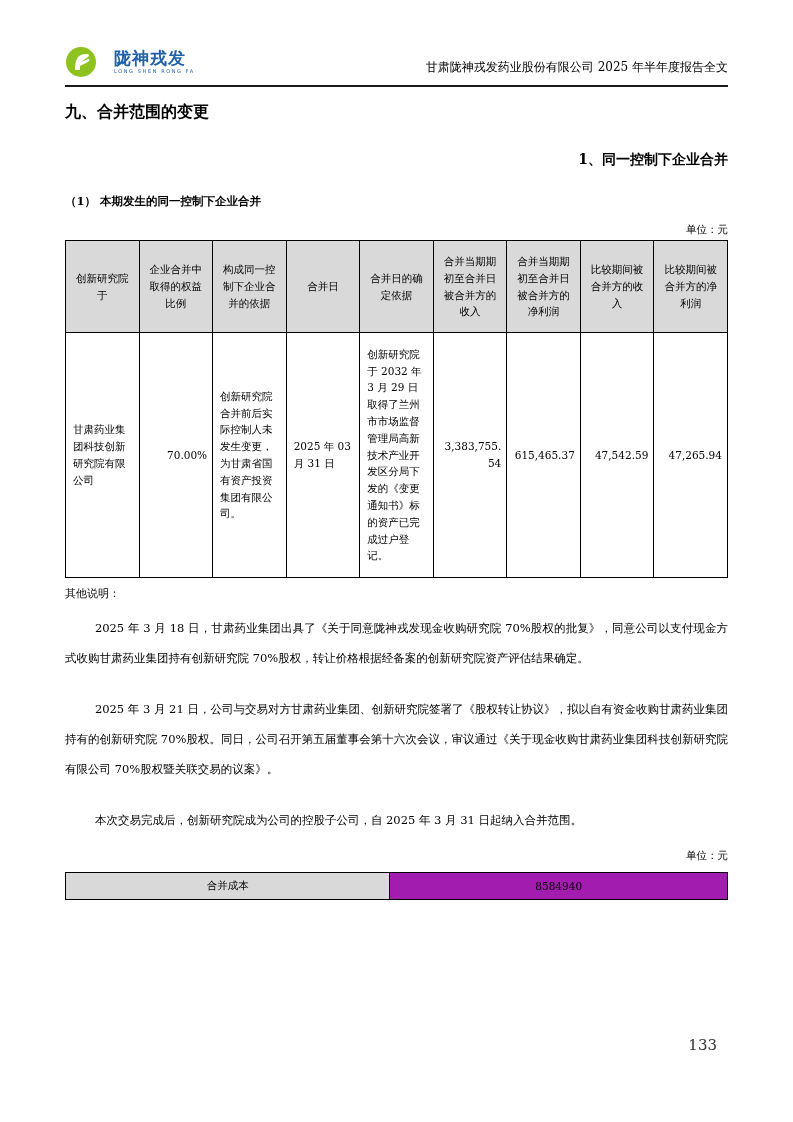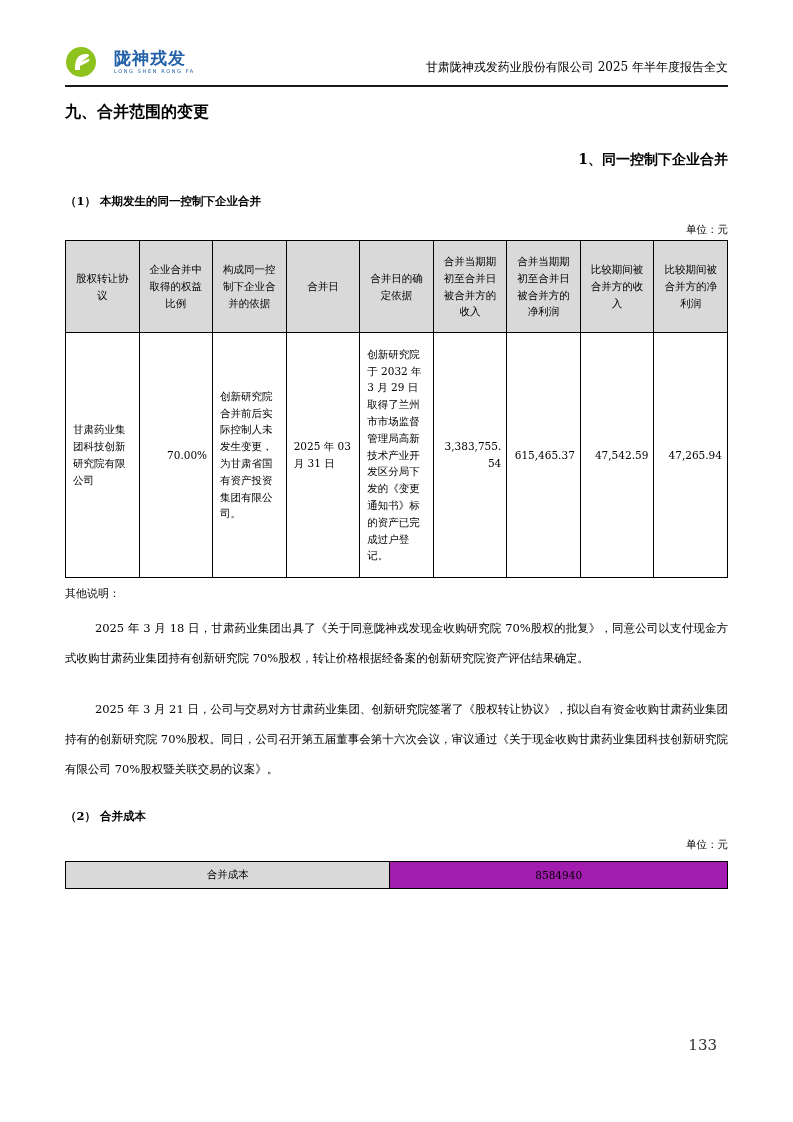--- a/index.html
+++ b/index.html
@@ -120,21 +120,21 @@
         <col>
         <col>
         <col>
         <col>
         <col>
         <col>
         <col>
     </colgroup>
     <thead>
       <tr>
-        <th>股权转让协议</th>
+        <th>创新研究院于</th>
         <th>企业合并中取得的权益比例</th>
         <th>构成同一控制下企业合并的依据</th>
         <th>合并日</th>
         <th>合并日的确定依据</th>
         <th>合并当期期初至合并日被合并方的收入</th>
         <th>合并当期期初至合并日被合并方的净利润</th>
         <th>比较期间被合并方的收入</th>
         <th>比较期间被合并方的净利润</th>
       </tr>
     </thead>
@@ -149,22 +149,22 @@
         <td class="num">615,465.37</td>
         <td class="num">47,542.59</td>
         <td class="num">47,265.94</td>
       </tr>
     </tbody>
   </table>
 
   <div class="notes-label">其他说明：</div>
   <p class="note-p">2025 年 3 月 18 日，甘肃药业集团出具了《关于同意陇神戎发现金收购研究院 70%股权的批复》，同意公司以支付现金方式收购甘肃药业集团持有创新研究院 70%股权，转让价格根据经备案的创新研究院资产评估结果确定。</p>
   <p class="note-p">2025 年 3 月 21 日，公司与交易对方甘肃药业集团、创新研究院签署了《股权转让协议》，拟以自有资金收购甘肃药业集团持有的创新研究院 70%股权。同日，公司召开第五届董事会第十六次会议，审议通过《关于现金收购甘肃药业集团科技创新研究院有限公司 70%股权暨关联交易的议案》。</p>
+  <p class="note-p">本次交易完成后，创新研究院成为公司的控股子公司，自 2025 年 3 月 31 日起纳入合并范围。</p>
 
-  <div class="h3">（2） 合并成本</div>
   <div class="unit">单位：元</div>
 
   <table class="cost-table">
     <tbody>
       <tr>
         <td class="lbl">合并成本</td>
         <td class="val">8584940</td>
       </tr>
     </tbody>
   </table>

